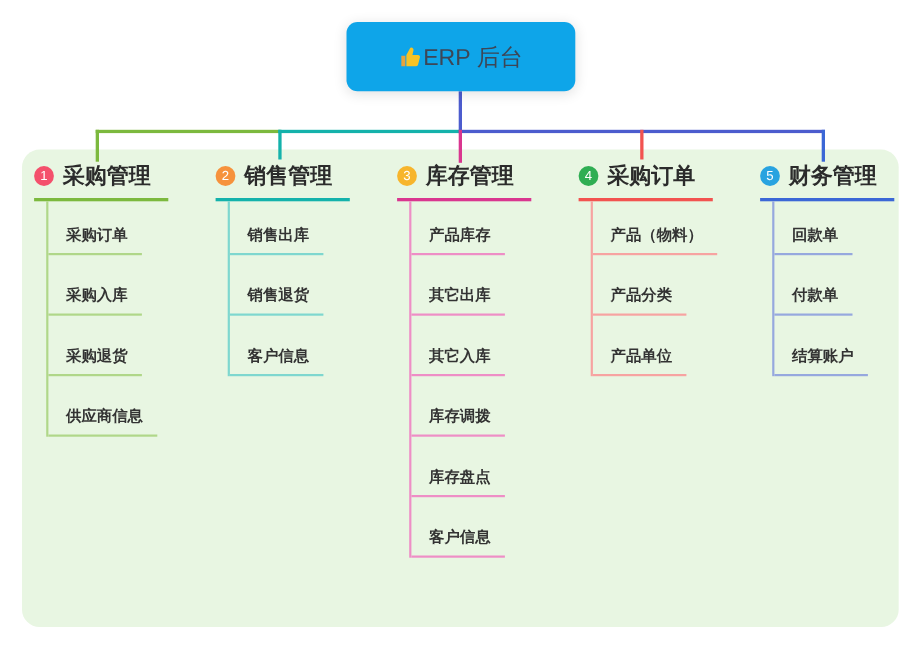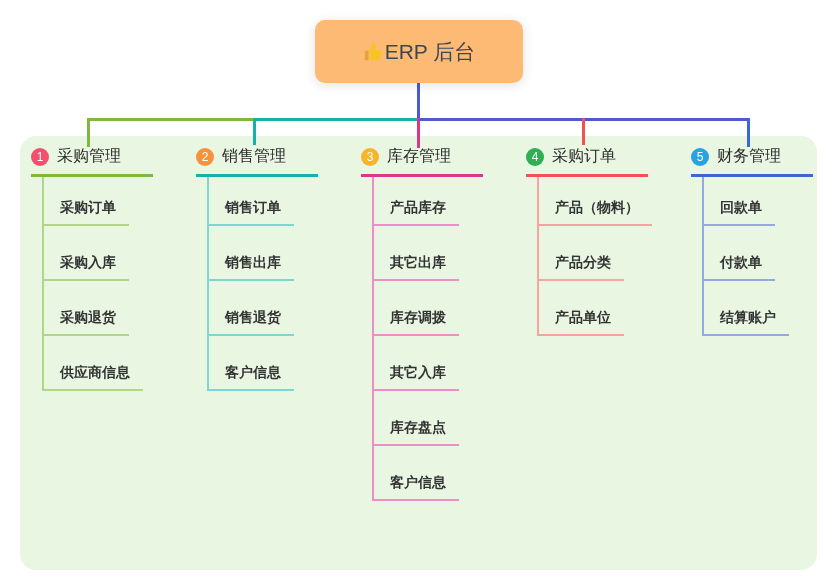--- a/index.html
+++ b/index.html
@@ -6,38 +6,38 @@
   body{
     width:839px;height:588px;position:relative;overflow:hidden;
     font-family:"Liberation Sans","DejaVu Sans",sans-serif;
   }
   .panel{
     position:absolute;left:20px;top:136px;width:797px;height:434px;
     background:#e8f6e2;border-radius:16px;
   }
   .root-node{
     position:absolute;left:315px;top:20px;width:208px;height:63px;
-    background:#fdba74;border-radius:10px;
+    background:#0ea5e9;border-radius:10px;
     box-shadow:0 2px 12px rgba(0,0,0,.12);
     display:flex;align-items:center;justify-content:center;
     font-size:21px;color:#3d4656;z-index:5;
   }
   .line{position:absolute;}
   .column{position:absolute;top:146px;width:150px;}
   .branch-title{
     display:flex;align-items:center;gap:8px;
     width:122px;padding-bottom:7px;
     border-bottom:3px solid var(--line);
   }
   .badge{
     width:18px;height:18px;border-radius:50%;flex:0 0 18px;
     background:var(--badge);color:#ffffff;
     font-size:12px;line-height:18px;text-align:center;
   }
-  .branch-label{font-size:16px;color:#2b2b2b;font-weight:400;white-space:nowrap;}
+  .branch-label{font-size:20px;color:#2b2b2b;font-weight:700;white-space:nowrap;}
   .branch-items{
     list-style:none;margin:0;padding:0;margin-left:11px;
     border-left:2px solid var(--sub);
   }
   .branch-items li{height:55px;display:flex;align-items:flex-end;}
   .branch-items li:first-child{height:49px;}
   .item-label{
     display:inline-block;font-size:14px;color:#333333;line-height:1;
     padding:0 13px 10px 16px;border-bottom:2px solid var(--sub);
     white-space:nowrap;
@@ -90,23 +90,20 @@
   </ul>
 </div>
 
 <div class="column" style="left: 196px; --line: #14b2ab; --sub: #7ed7cf; --badge: #f6923c;">
   <div class="branch-title">
     <span class="badge">2</span>
     <span class="branch-label">销售管理</span>
   </div>
   <ul class="branch-items">
     <li>
-        <span class="item-label">销售订单</span>
-      </li>
-    <li>
         <span class="item-label">销售出库</span>
       </li>
     <li>
         <span class="item-label">销售退货</span>
       </li>
     <li>
         <span class="item-label">客户信息</span>
       </li>
   </ul>
 </div>
@@ -117,24 +114,24 @@
     <span class="branch-label">库存管理</span>
   </div>
   <ul class="branch-items">
     <li>
         <span class="item-label">产品库存</span>
       </li>
     <li>
         <span class="item-label">其它出库</span>
       </li>
     <li>
-        <span class="item-label">库存调拨</span>
+        <span class="item-label">其它入库</span>
       </li>
     <li>
-        <span class="item-label">其它入库</span>
+        <span class="item-label">库存调拨</span>
       </li>
     <li>
         <span class="item-label">库存盘点</span>
       </li>
     <li>
         <span class="item-label">客户信息</span>
       </li>
   </ul>
 </div>
 

